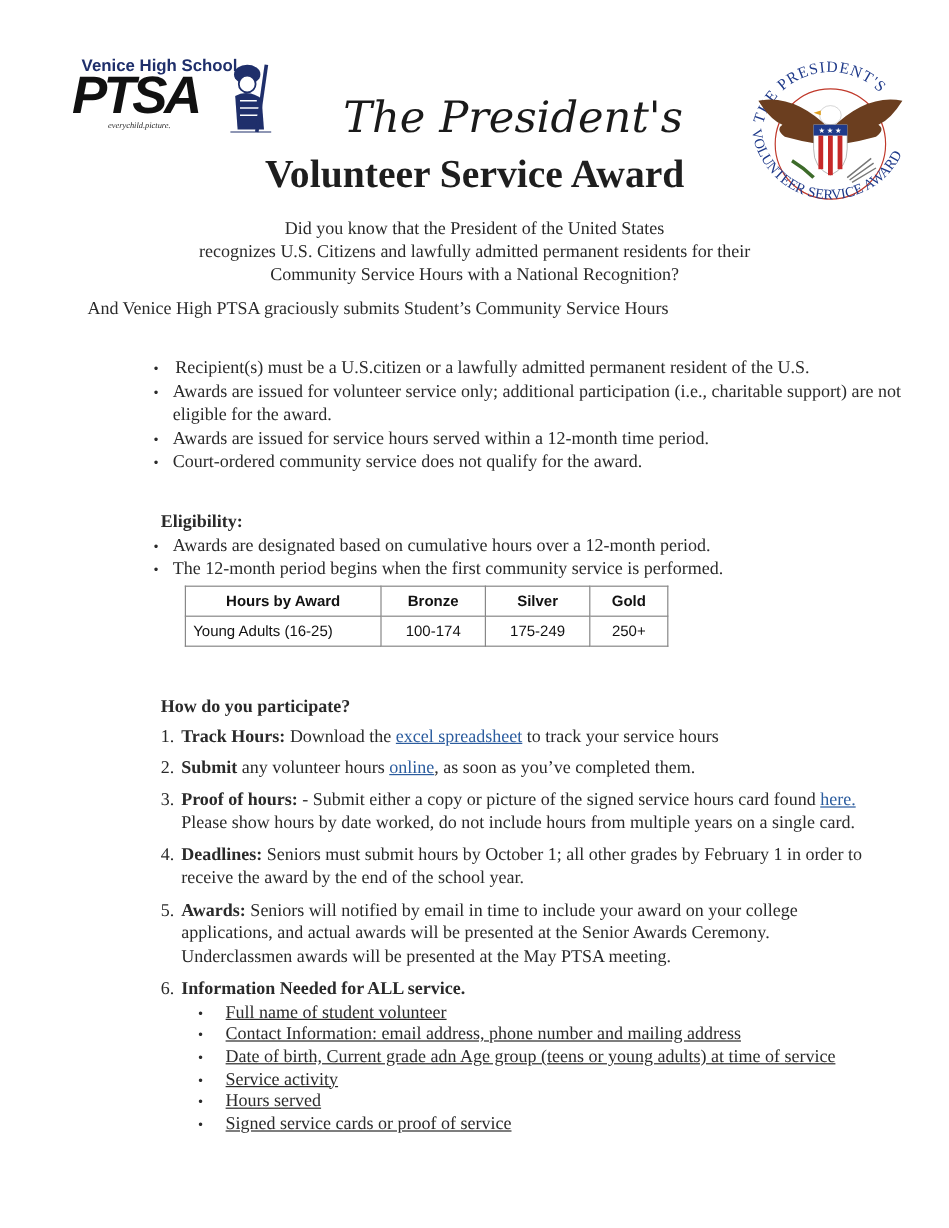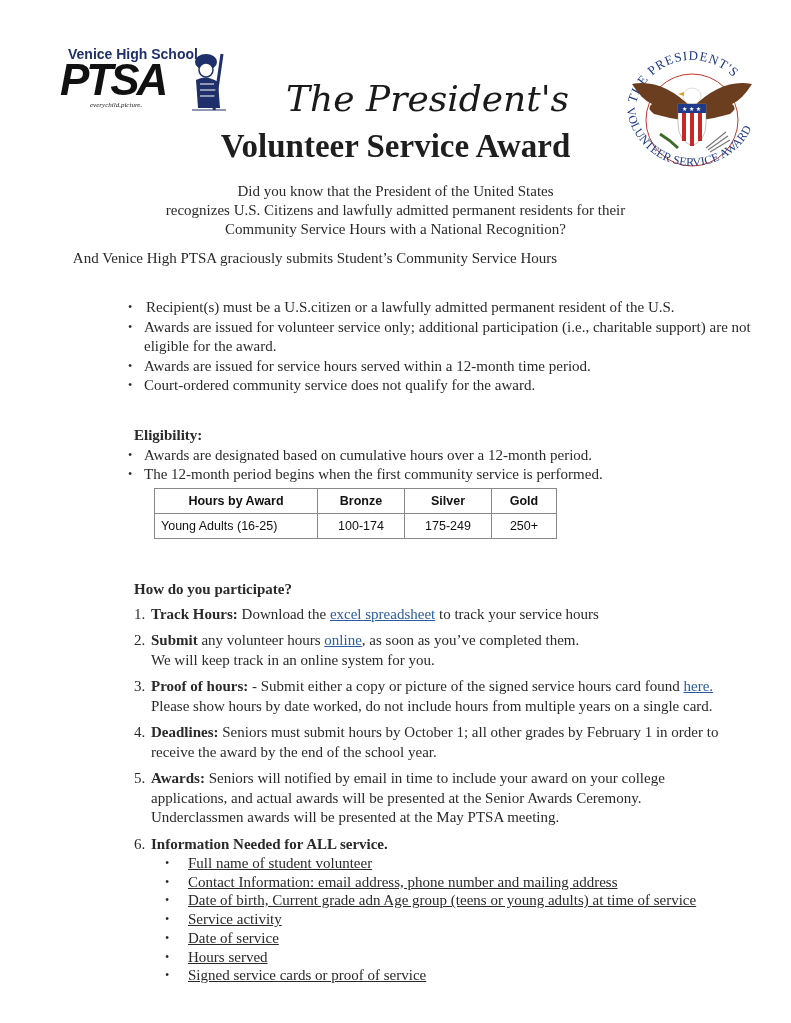--- a/index.html
+++ b/index.html
@@ -126,37 +126,36 @@
     </table>
 </div>
 
 <div class="abs section" style="top:580px;width:610px;">
   <div class="h" style="margin-bottom:5px;">How do you participate?</div>
   <ol class="p">
     <li>
       <span class="num">1.</span><b>Track Hours:</b><span> Download the </span><a class="lnk" href="#">excel spreadsheet</a><span> to track your service hours</span>
     </li>
     <li>
-      <span class="num">2.</span><b>Submit</b><span> any volunteer hours </span><a class="lnk" href="#">online</a><span>, as soon as you’ve completed them.</span><br><span>We will keep track in an online system for you.</span>
+      <span class="num">2.</span><b>Submit</b><span> any volunteer hours </span><a class="lnk" href="#">online</a><span>, as soon as you’ve completed them.</span><br>
     </li>
     <li>
       <span class="num">3.</span><b>Proof of hours:</b><span> - Submit either a copy or picture of the signed service hours card found </span><a class="lnk" href="#">here.</a><br><span style="white-space:nowrap;">Please show hours by date worked, do not include hours from multiple years on a single card.</span>
     </li>
     <li>
       <span class="num">4.</span><b>Deadlines:</b><span> Seniors must submit hours by October 1; all other grades by February 1 in order to receive the award by the end of the school year.</span>
     </li>
     <li style="padding-right:60px;">
       <span class="num">5.</span><b>Awards:</b><span>  Seniors will notified by email in time to include your award on your college applications, and actual awards will be presented at the Senior Awards Ceremony. Underclassmen awards will be presented at the May PTSA meeting.</span>
     </li>
     <li style="margin-bottom:0;">
       <span class="num">6.</span><b>Information Needed for ALL service.</b>
       <ul class="info">
         <li>Full name of student volunteer</li>
         <li>Contact Information: email address, phone number and mailing address</li>
         <li>Date of birth, Current grade adn Age group (teens or young adults) at time of service</li>
         <li>Service activity</li>
-        <li>Date of service</li>
         <li>Hours served</li>
         <li>Signed service cards or proof of service</li>
       </ul>
     </li>
   </ol>
 </div>
 
 </body></html>

